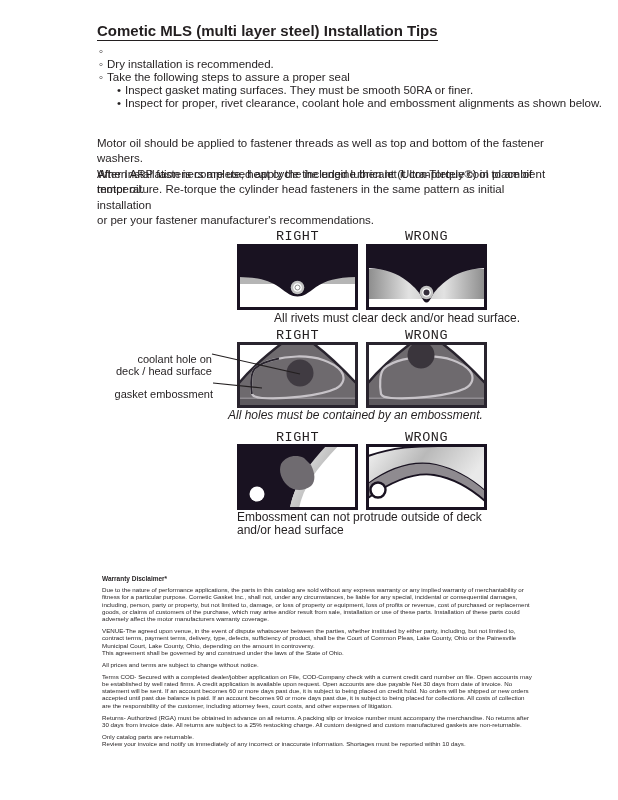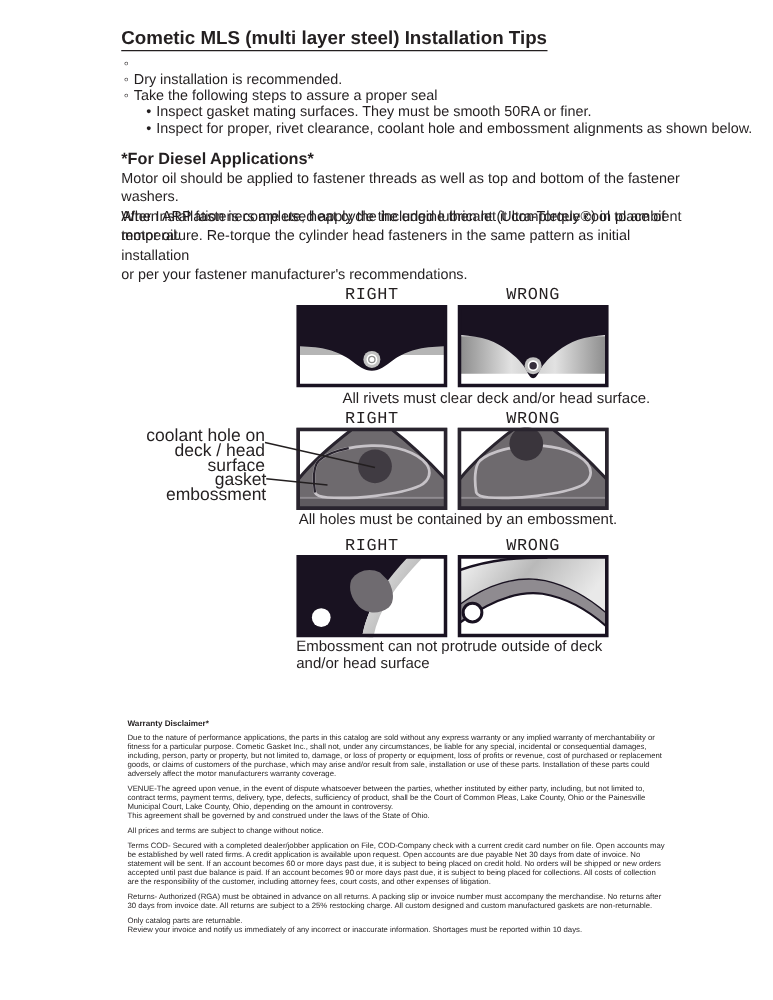--- a/index.html
+++ b/index.html
@@ -23,21 +23,21 @@
 
   .diesel-h { left:97px; top:119px; font-size:13px; font-weight:bold; }
   .para { left:97px; width:460px; font-size:11.5px; line-height:15.3px; }
   .p1 { top:136px; }
   .p2 { top:167px; }
   .p3 { top:208px; }
 
   .rw-label { width:121px; text-align:center; font-size:13.5px; letter-spacing:0.5px;font-family:Liberation Mono, monospace; }
   .caption { font-size:12px; line-height:13px; }
 
-  .ann-label { font-size:14px; line-height:12px; text-align:right; }
+  .ann-label { font-size:11px; line-height:12px; text-align:right;margin-top:11px; }
 
   .legal {
     left:102px; top:575px; width:1000px;
     font-size:12.4px; line-height:14.6px;
     transform:scale(0.5); transform-origin:0 0;
   }
   .legal p { margin-bottom:9px; }
   .legal-h { font-weight:bold; font-size:13px; margin-bottom:8px; }
 
   .doc-code { left:389px; top:752px; font-size:14px; letter-spacing:0.3px;margin-top:44px; }
@@ -66,21 +66,20 @@
     <div class="b-row b-sub">
       <span class="b-mark">•</span>
       <span>Inspect gasket mating surfaces.  They must be smooth 50RA or finer.</span>
     </div>
     <div class="b-row b-sub">
       <span class="b-mark">•</span>
       <span>Inspect for proper, rivet clearance, coolant hole and embossment alignments as shown below.</span>
     </div>
   </div>
 
-  <div class="abs diesel-h">*For Diesel Applications*</div>
   <div class="abs para p1 pre">Motor oil should be applied to fastener threads as well as top and bottom of the fastener washers.
 When ARP fasteners are used apply the included lubricant (Ultra-Torque®) in place of motor oil.</div>
   <div class="abs para p2 pre">After Installation is complete, heat cycle the engine then let it completely cool to ambient
 temperature. Re-torque the cylinder head fasteners in the same pattern as initial installation
 or per your fastener manufacturer's recommendations.</div>
 
   <div class="abs rw-label" style="left:237px; top:229px;">RIGHT</div>
   <div class="abs rw-label" style="left:366px; top:229px;">WRONG</div>
 
   <div class="abs" style="left:237px; top:244px;">
@@ -154,21 +153,21 @@
       <circle cx="55" cy="13" r="13.5" fill="#3a353c"></circle>
       <rect x="1.5" y="1.5" width="118" height="63" fill="none" stroke="#29242e" stroke-width="3"></rect>
     </svg>
   </div>
 
   <svg class="abs" style="left:205px; top:338px; z-index:5;" width="100" height="56" viewBox="0 0 100 56">
     <line x1="7" y1="16" x2="95" y2="36" stroke="#231f20" stroke-width="1.2"></line>
     <line x1="8" y1="45" x2="57" y2="50" stroke="#231f20" stroke-width="1.2"></line>
   </svg>
 
-  <div class="abs caption" style="left:239px; top:409px;">All holes must be contained by an embossment.</div>
+  <div class="abs caption" style="left:228px; top:409px;font-style:italic;">All holes must be contained by an embossment.</div>
 
   <div class="abs rw-label" style="left:237px; top:430px;">RIGHT</div>
   <div class="abs rw-label" style="left:366px; top:430px;">WRONG</div>
 
   <div class="abs" style="left:237px; top:444px;">
     <svg width="121" height="66" viewBox="0 0 121 66">
       <defs>
         <linearGradient id="g3r" x1="0" y1="0" x2="1" y2="1">
           <stop offset="0" stop-color="#efefef"></stop>
             <stop offset="1" stop-color="#9a9a9a"></stop>

